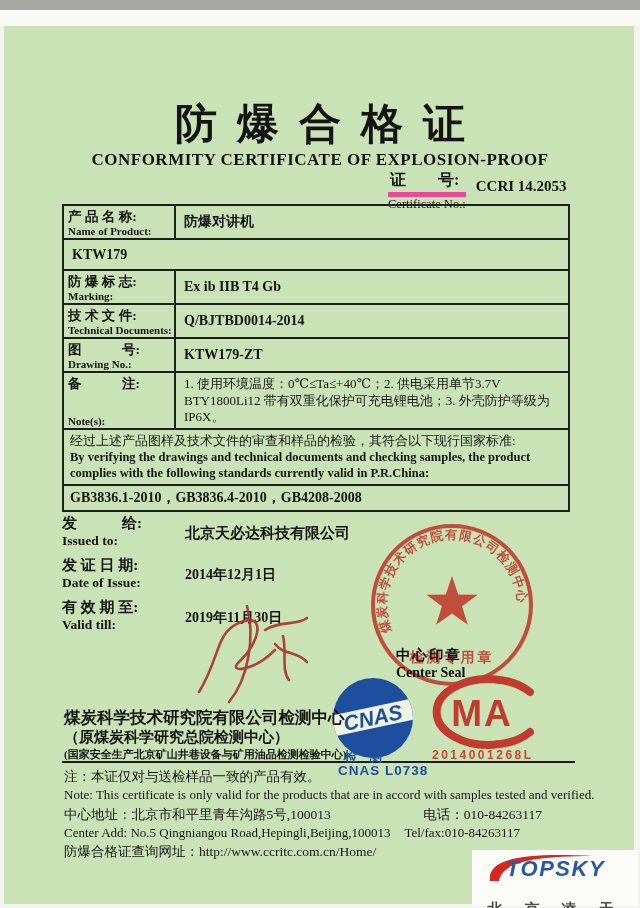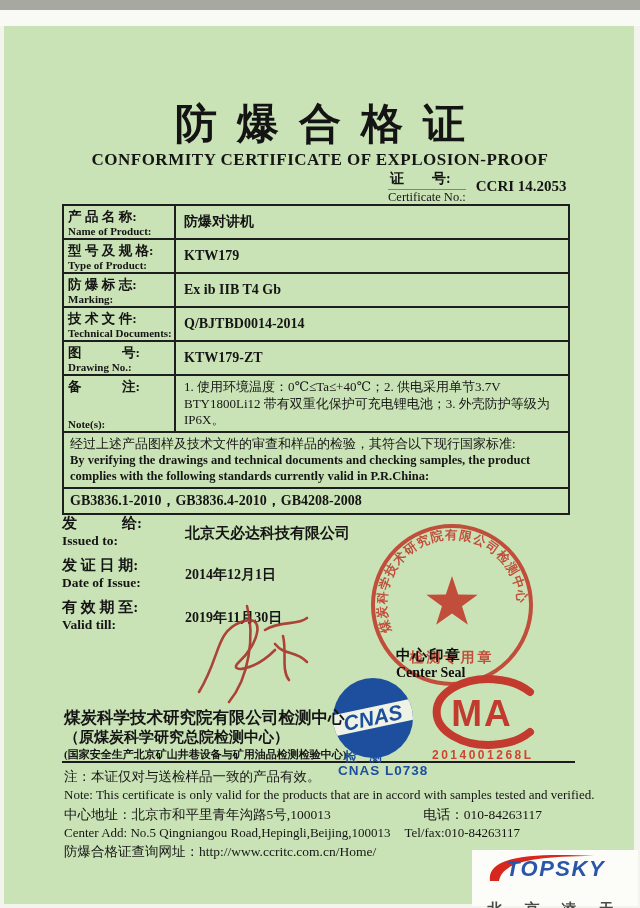--- a/index.html
+++ b/index.html
@@ -8,21 +8,21 @@
   .scan-top{position:absolute;left:0;top:0;width:640px;height:10px;background:#a8a8a3;}
   .scan-white{position:absolute;left:0;top:10px;width:640px;height:16px;background:#f9f9f5;}
   .paper{position:absolute;left:4px;top:26px;width:630px;height:878px;background:#cae3b6;}
 
   
   .title-cn{position:absolute;left:0;top:96px;width:640px;text-align:center;
             font-size:42px;font-weight:bold;letter-spacing:20px;text-indent:20px;color:#141414;}
   .title-en{position:absolute;left:0;top:150px;width:640px;text-align:center;
             font-size:17px;font-weight:bold;letter-spacing:.5px;}
   .certno{position:absolute;left:388px;top:170px;display:flex;align-items:flex-start;gap:10px;}
-  .certno .lbl-cn{font-size:14px;font-weight:bold;border-bottom:1px solid #ec4899;padding:0 2px 1px 2px;}
+  .certno .lbl-cn{font-size:16px;font-weight:bold;border-bottom:5px solid #ec4899;padding:0 2px 1px 2px;}
   .certno .lbl-en{font-size:12.5px;font-weight:normal;}
   .certno .val{font-size:15px;font-weight:bold;margin-top:8px;}
 
   
   .cert-table{position:absolute;left:62px;top:204px;width:508px;border:2px solid #1e1e1e;box-sizing:border-box;}
   .trow{display:flex;border-bottom:2px solid #1e1e1e;box-sizing:border-box;}
   .trow:last-child{border-bottom:none;}
   .tlabel{width:112px;border-right:2px solid #1e1e1e;padding:2px 3px 1px 4px;box-sizing:border-box;
           display:flex;flex-direction:column;justify-content:space-between;}
   .tlabel .cn{font-size:13.5px;font-weight:bold;white-space:nowrap;}
@@ -99,24 +99,20 @@
 
   <div class="cert-table">
     <div class="trow r1">
       <div class="tlabel">
         <span class="cn">产 品 名 称:</span>
         <span class="en">Name of Product:</span>
       </div>
       <div class="tvalue">防爆对讲机</div>
     </div>
     <div class="trow r2">
-      <div class="tlabel">
-        <span class="cn">型 号 及 规 格:</span>
-        <span class="en">Type of Product:</span>
-      </div>
       <div class="tvalue">KTW179</div>
     </div>
     <div class="trow r3">
       <div class="tlabel">
         <span class="cn">防 爆 标 志:</span>
         <span class="en">Marking:</span>
       </div>
       <div class="tvalue">Ex ib IIB T4 Gb</div>
     </div>
     <div class="trow r4">

